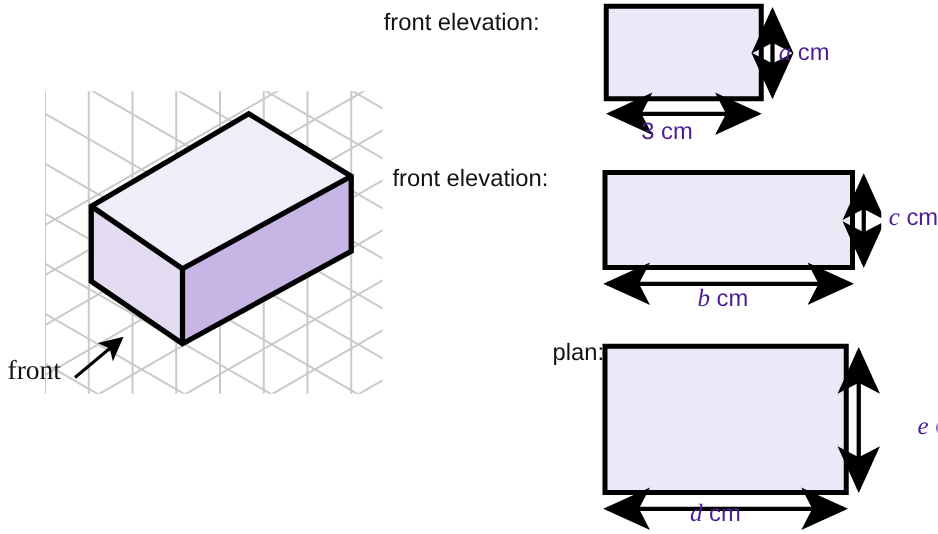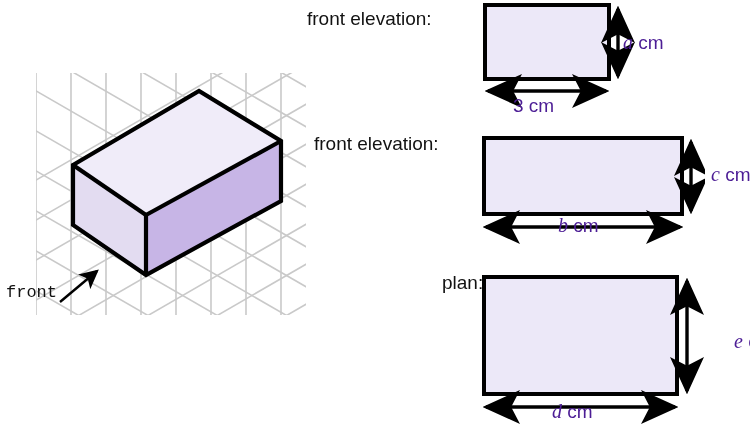--- a/index.html
+++ b/index.html
@@ -37,23 +37,23 @@
   }
   .dim-text .var {
     font-family: "Liberation Serif", serif;
     font-style: italic;
     font-size: 20px;
   }
   #front-word {
     position: absolute;
     left: 6px;
     top: 283px;
-    font-size: 17px;
+    font-size: 22px;
     color: #121212;
-    font-family: Liberation Mono, monospace;
+    font-family: Liberation Serif, serif;
   }
   svg { display: block; }
   .nosel { user-select: none; }
 </style>
 </head>
 <body>
 
 <div id="stage">
 
   <svg id="iso" width="330" height="330" viewBox="0 0 330 330" style="position:absolute; left:0px; top:50px;">
@@ -157,21 +157,21 @@
     </defs>
     <rect x="9" y="8" width="198" height="76" fill="#ece8f8" stroke="#000000" stroke-width="4"></rect>
     <line x1="216" y1="12" x2="216" y2="81" stroke="#000" stroke-width="3.4" marker-start="url(#ahStartB)" marker-end="url(#ahEndB)"></line>
     <line x1="11" y1="97" x2="205" y2="97" stroke="#000" stroke-width="3.4" marker-start="url(#ahStartB)" marker-end="url(#ahEndB)"></line>
   </svg>
 
   <div class="dim-text nosel" style="left:697px; top:163px;margin-left:14px;">
     <span class="var">c</span><span> cm</span>
   </div>
 
-  <div class="dim-text nosel" style="left:558px; top:214px;">
+  <div class="dim-text nosel" style="left:558px; top:228px;">
     <span class="var">b</span><span> cm</span>
   </div>
 
   <div class="label-text nosel" style="left:410px; top:272px;margin-left:32px;">plan:</div>
 
   <svg width="230" height="160" viewBox="0 0 230 160" style="position:absolute; left:475px; top:267px;">
     <defs>
       <marker id="ahEndC" markerWidth="11" markerHeight="11" refX="10" refY="5.5" orient="auto">
         <path d="M0,0.5 L11,5.5 L0,10.5 L2.6,5.5 Z" fill="#000"></path>
       </marker>

